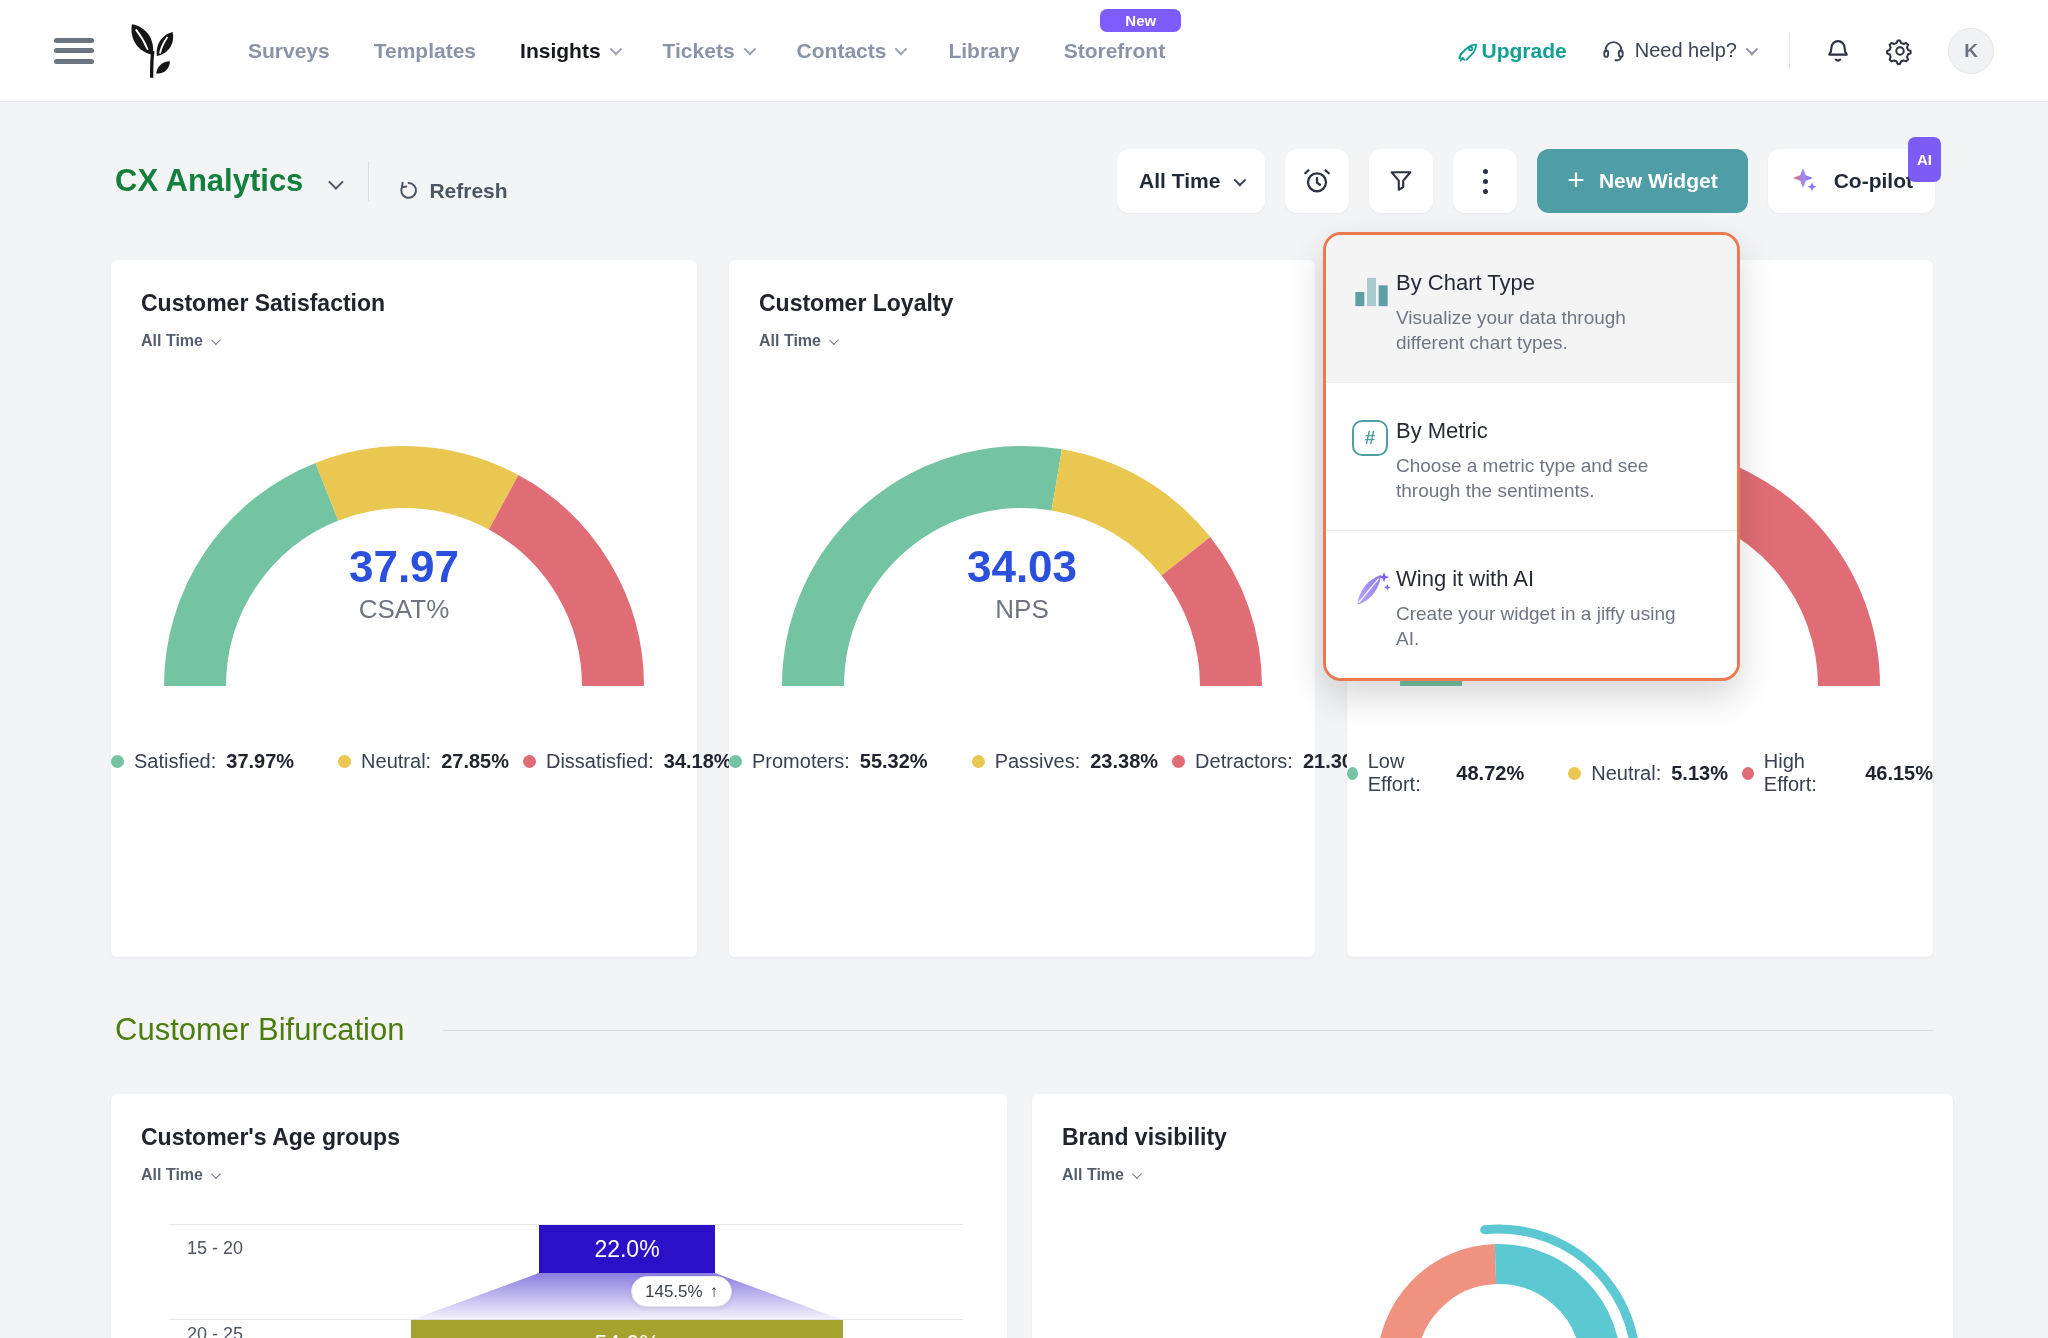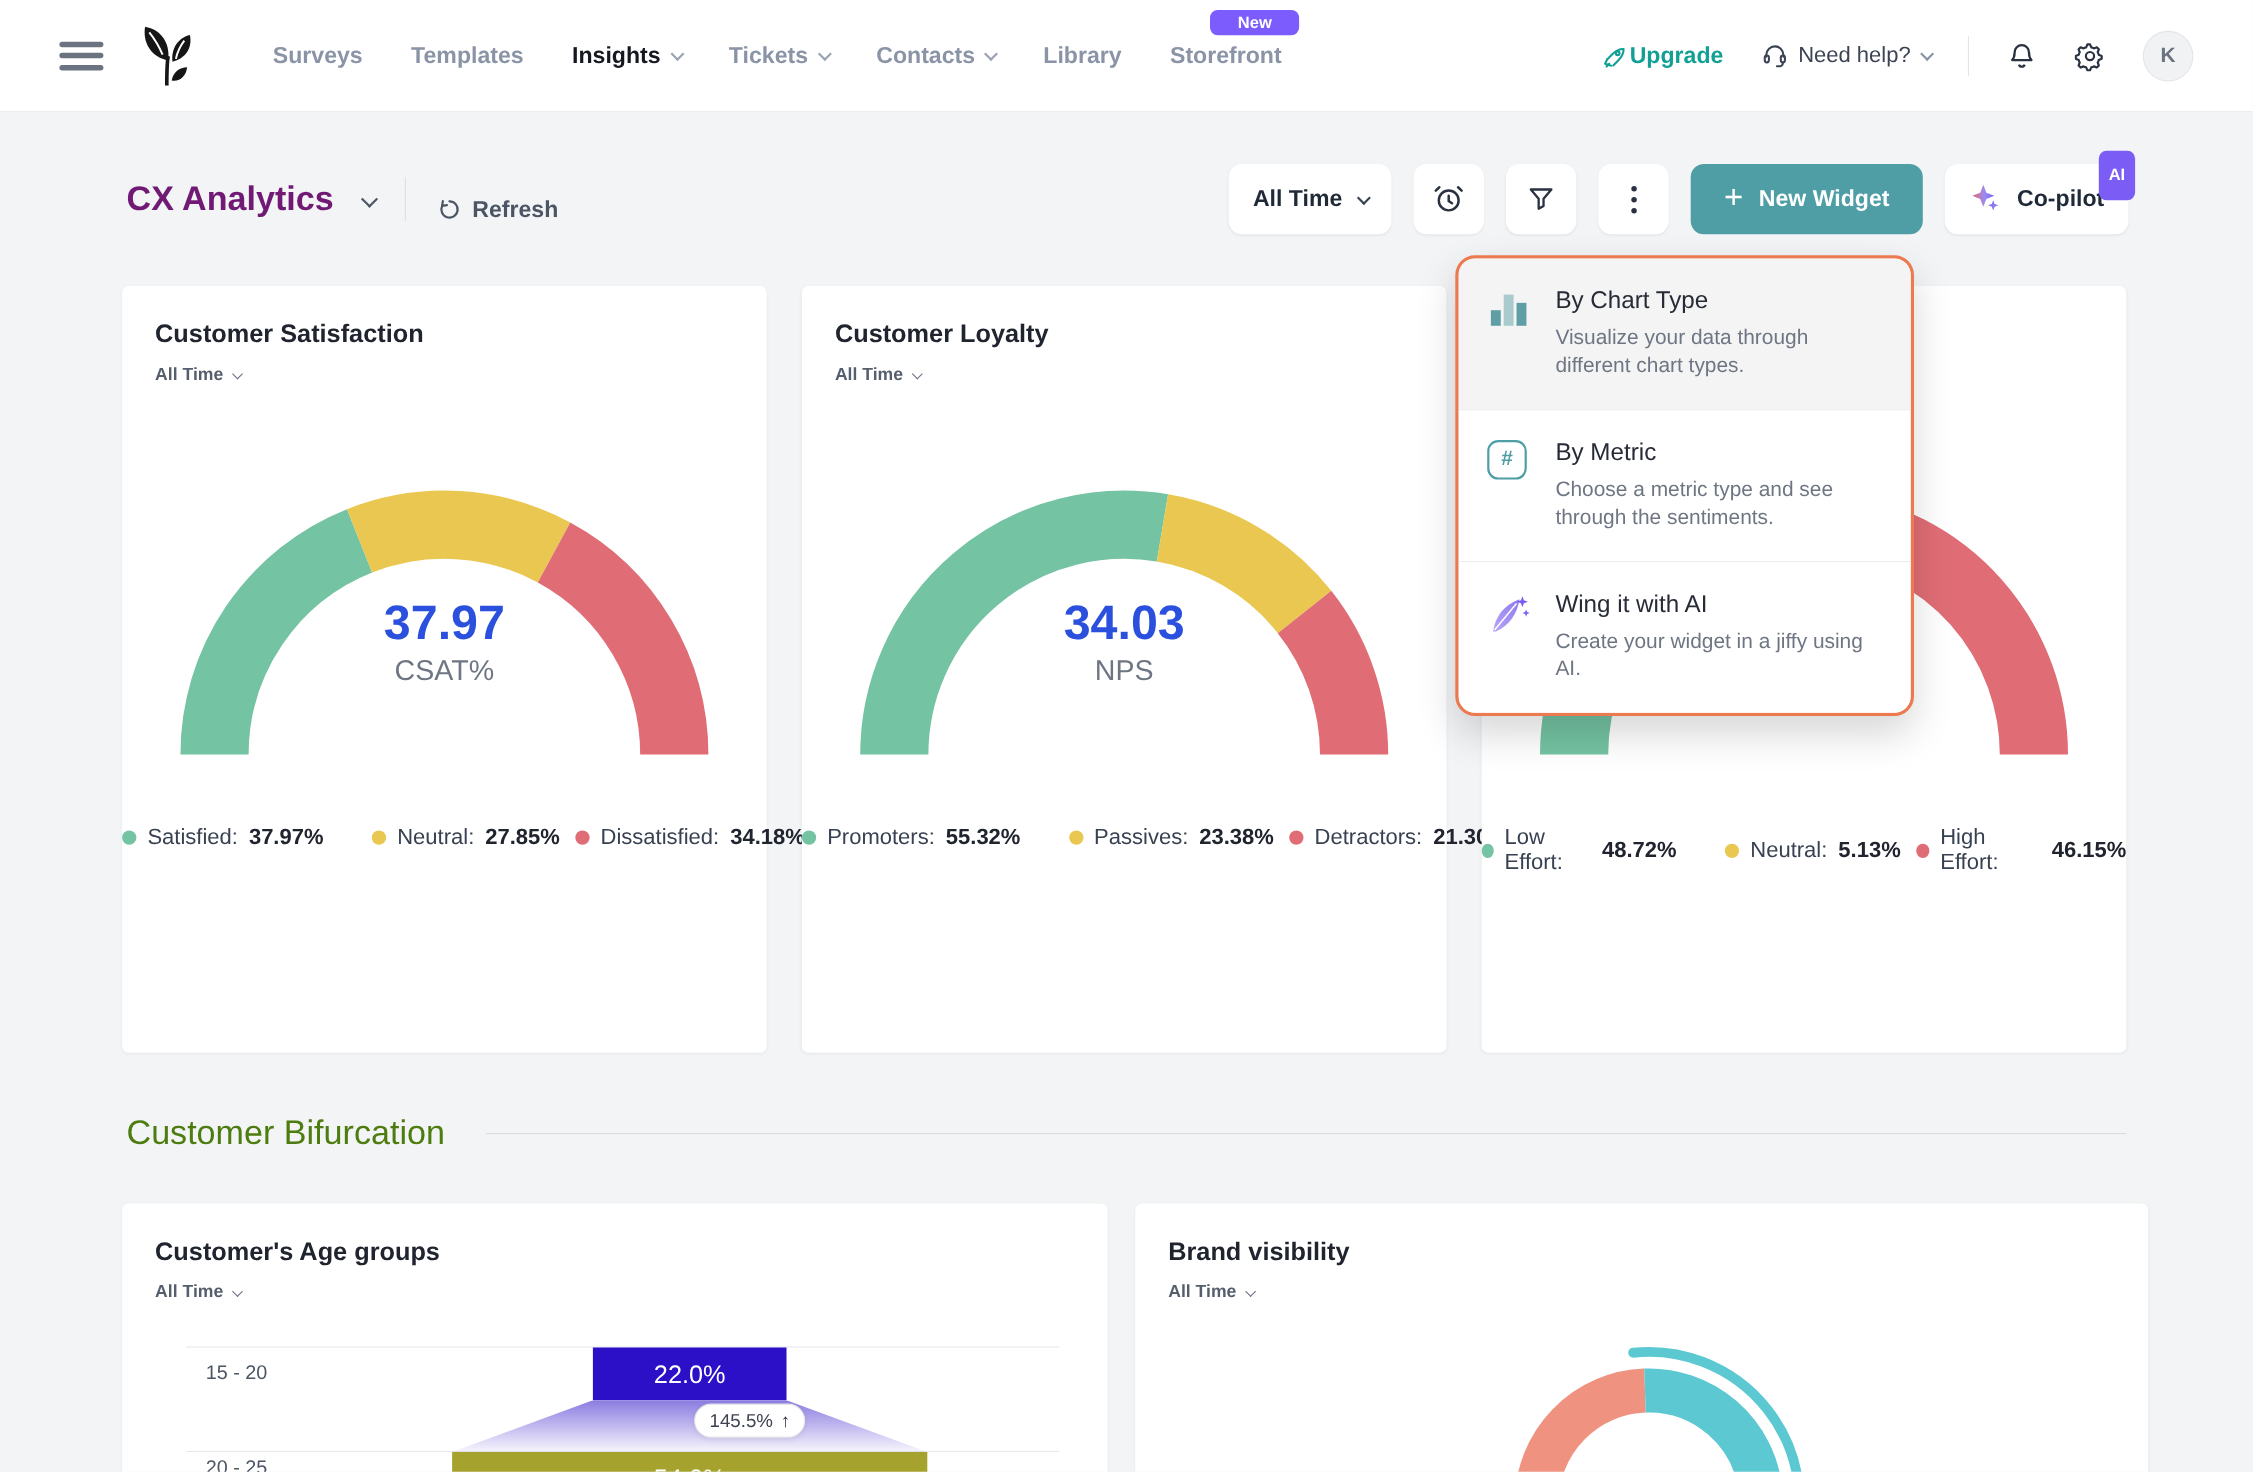--- a/index.html
+++ b/index.html
@@ -23,21 +23,21 @@
   .nav-right { margin-left:auto; display:flex; align-items:center; gap:34px; }
   .upgrade { display:flex; align-items:center; gap:2px; color:#12A095; font-size:21px; font-weight:700; cursor:pointer; }
   .need-help { display:flex; align-items:center; gap:9px; color:#3B4354; font-size:20px; cursor:pointer; }
   .vdiv { width:1px; height:36px; background:#E2E4E8; }
   .icon-btn { background:none; border:none; cursor:pointer; display:flex; align-items:center; color:#2A3140; }
   .avatar { width:46px; height:46px; border-radius:50%; background:#F1F2F4; border:1px solid #E3E5E9;
     color:#6B7280; font-size:19px; font-weight:700; display:flex; align-items:center; justify-content:center; cursor:pointer; }
 
   
   .page-header { position:absolute; top:148px; left:115px; right:113px; height:66px; display:flex; align-items:center; }
-  .ph-title { font-size:31px; font-weight:700; color:#701a75; }
+  .ph-title { font-size:31px; font-weight:700; color:#15803d; }
   .ph-chev { margin:6px 0 0 26px; color:#4B5563; }
   .ph-chev .chev { width:11px; height:11px; }
   .ph-vdiv { width:1px; height:40px; background:#DDDFE4; margin:0 26px 0 28px; }
   .refresh { display:flex; align-items:center; gap:10px; color:#4B5563; font-size:21px; font-weight:700; cursor:pointer;margin-top:20px; }
   .ph-right { margin-left:auto; display:flex; align-items:center; gap:20px; }
   .pill { background:#fff; border:none; border-radius:12px; height:64px; display:flex; align-items:center;
     gap:14px; padding:0 22px; font-size:21px; font-weight:700; color:#1F2937; cursor:pointer;
     box-shadow:0 1px 2px rgba(16,24,40,.05); font-family:inherit; }
   .sq { width:64px; justify-content:center; padding:0; gap:0; }
   .btn-teal { background:#4F9EA6; color:#fff; border:none; border-radius:12px; height:64px;
@@ -64,21 +64,21 @@
   .legend { position:absolute; left:0; right:0; top:490px; display:flex; flex-direction:row; gap:14px; }
   .lrow { display:flex; justify-content:center; gap:44px; }
   .litem { display:flex; align-items:center; gap:10px; font-size:20px; color:#374151; }
   .dot { width:13px; height:13px; border-radius:50%; display:inline-block; }
   .litem b { color:#20242E; }
 
   
   .menu { position:absolute; left:1323px; top:232px; width:417px; z-index:30;
     border:3px solid #EC7A50; border-radius:18px; background:#fff; overflow:hidden;
     box-shadow:0 16px 36px rgba(0,0,0,.16); }
-  .mitem { display:flex; gap:18px; padding:25px 28px 26px 26px; cursor:pointer; background:#fff; }
+  .mitem { display:flex; padding:35px 28px 26px 26px; cursor:pointer; background:#fff; }
   .mitem.hl { background:#F4F4F5; }
   .mitem + .mitem { border-top:1px solid #ECEDEF; }
   .micon { width:44px; flex:0 0 44px; display:flex; justify-content:flex-start; padding-top:2px; }
   .mtitle { font-size:22px; font-weight:500; color:#262B36; margin-bottom:9px; }
   .mdesc { font-size:19px; color:#6F7683; line-height:1.34; max-width:300px; }
   .hash-box { width:36px; height:36px; border:2.4px solid #4F9EA6; border-radius:10px; color:#4F9EA6;
     font-size:19px; font-weight:700; display:flex; align-items:center; justify-content:center; }
 
   
   .sec2-head { position:absolute; top:1012px; left:115px; right:115px; display:flex; align-items:center; }

